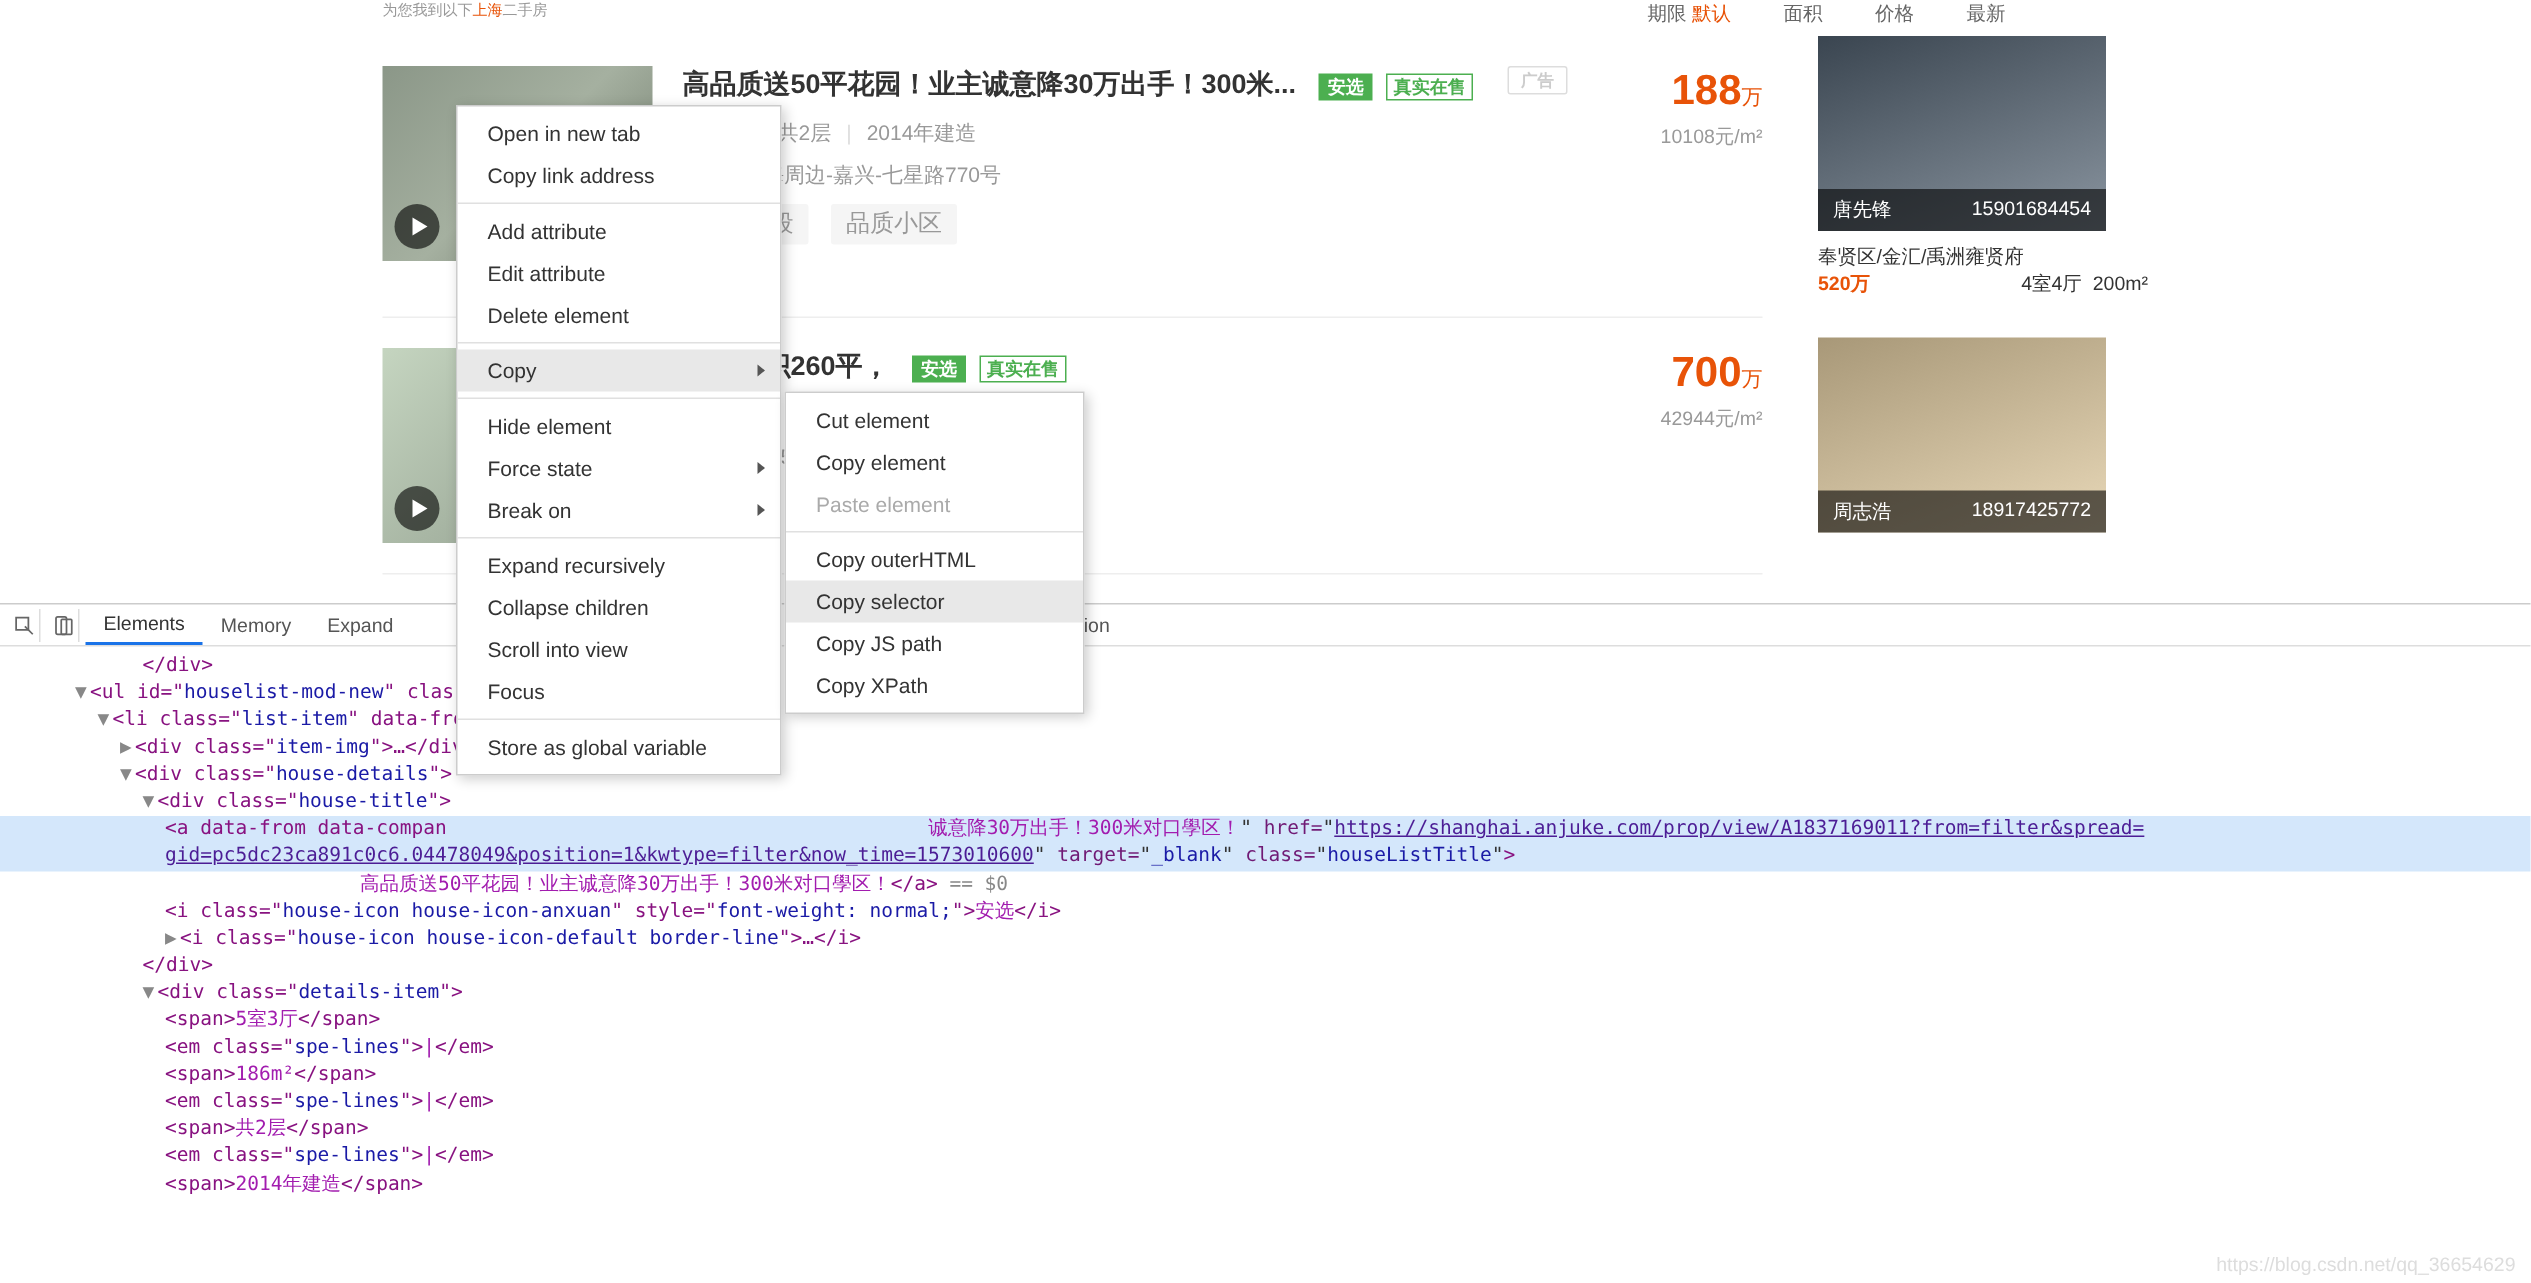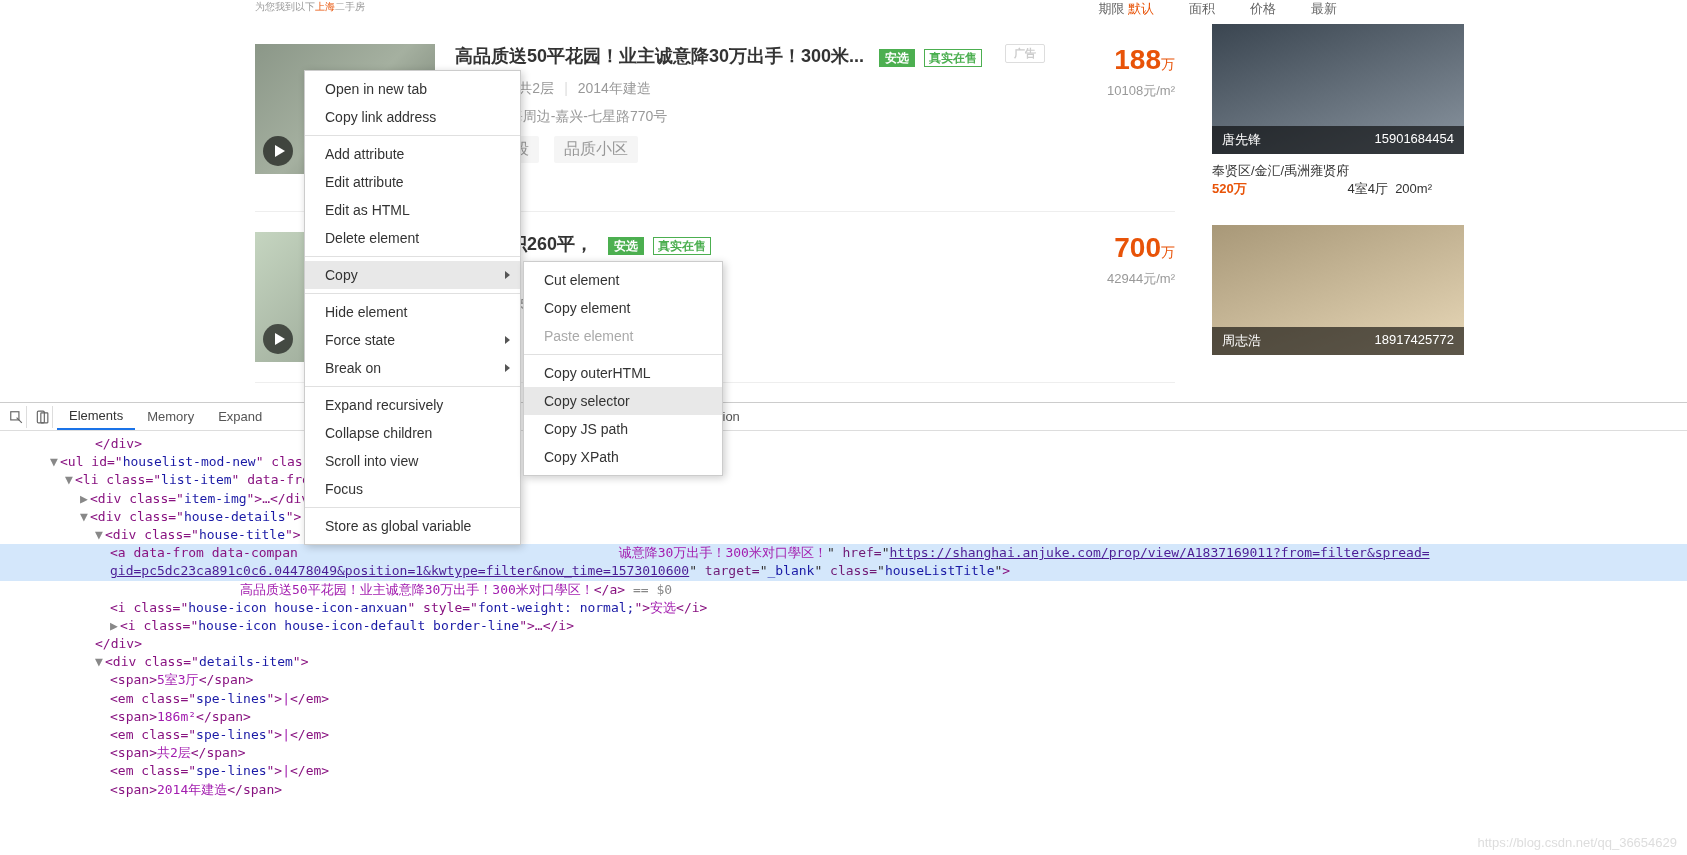--- a/index.html
+++ b/index.html
@@ -33,21 +33,21 @@
     .badge-real { color: #4caf50; border: 1px solid #4caf50; padding: 1px 4px; font-size: 12px; margin-left: 4px; }
     .ad-badge { float: right; border: 1px solid #ddd; color: #ccc; padding: 1px 8px; font-size: 11px; border-radius: 2px; }
     
     .price-block { text-align: right; width: 130px; }
     .price { color: #e85308; font-size: 28px; font-weight: bold; }
     .price-unit { color: #e85308; font-size: 14px; }
     .unit-price { color: #999; font-size: 13px; margin-top: 6px; }
     
     .sidebar { float: right; width: 220px; }
     .sidebar-card { margin-bottom: 15px; }
-    .sidebar-img { width: 252px; height: 130px; background: #ddd; position: relative; }
+    .sidebar-img { width: 192px; height: 130px; background: #ddd; position: relative; }
     .room-img { background: linear-gradient(160deg, #3a4550 0%, #5a6570 40%, #8a95a0 100%); }
     .room-img2 { background: linear-gradient(160deg, #a89878 0%, #c8b898 50%, #e8d8b8 100%); }
     .img-overlay { position: absolute; bottom: 0; left: 0; right: 0; background: rgba(0,0,0,0.6); color: #fff; padding: 5px 10px; display: flex; justify-content: space-between; font-size: 13px; }
     .sidebar-info { padding: 8px 0; font-size: 13px; }
     .sidebar-info-row { display: flex; justify-content: space-between; margin-bottom: 4px; }
     .sidebar-price { color: #e85308; font-weight: bold; }
     
     
     .context-menu { position: absolute; background: #fff; border: 1px solid #ccc; box-shadow: 2px 2px 8px rgba(0,0,0,0.2); font-size: 14px; color: #333; z-index: 1000; min-width: 200px; }
     .menu-section { border-bottom: 1px solid #e0e0e0; padding: 4px 0; }
@@ -190,21 +190,20 @@
 </div>
 
 <div class="context-menu main-menu">
   <div class="menu-section">
     <div class="menu-item">Open in new tab</div>
     <div class="menu-item">Copy link address</div>
   </div>
   <div class="menu-section">
     <div class="menu-item">Add attribute</div>
     <div class="menu-item">Edit attribute</div>
-    <div class="menu-item">Edit as HTML</div>
     <div class="menu-item">Delete element</div>
   </div>
   <div class="menu-section">
     <div class="menu-item highlight"><span>Copy</span><span class="arrow"></span></div>
   </div>
   <div class="menu-section">
     <div class="menu-item">Hide element</div>
     <div class="menu-item"><span>Force state</span><span class="arrow"></span></div>
     <div class="menu-item"><span>Break on</span><span class="arrow"></span></div>
   </div>

